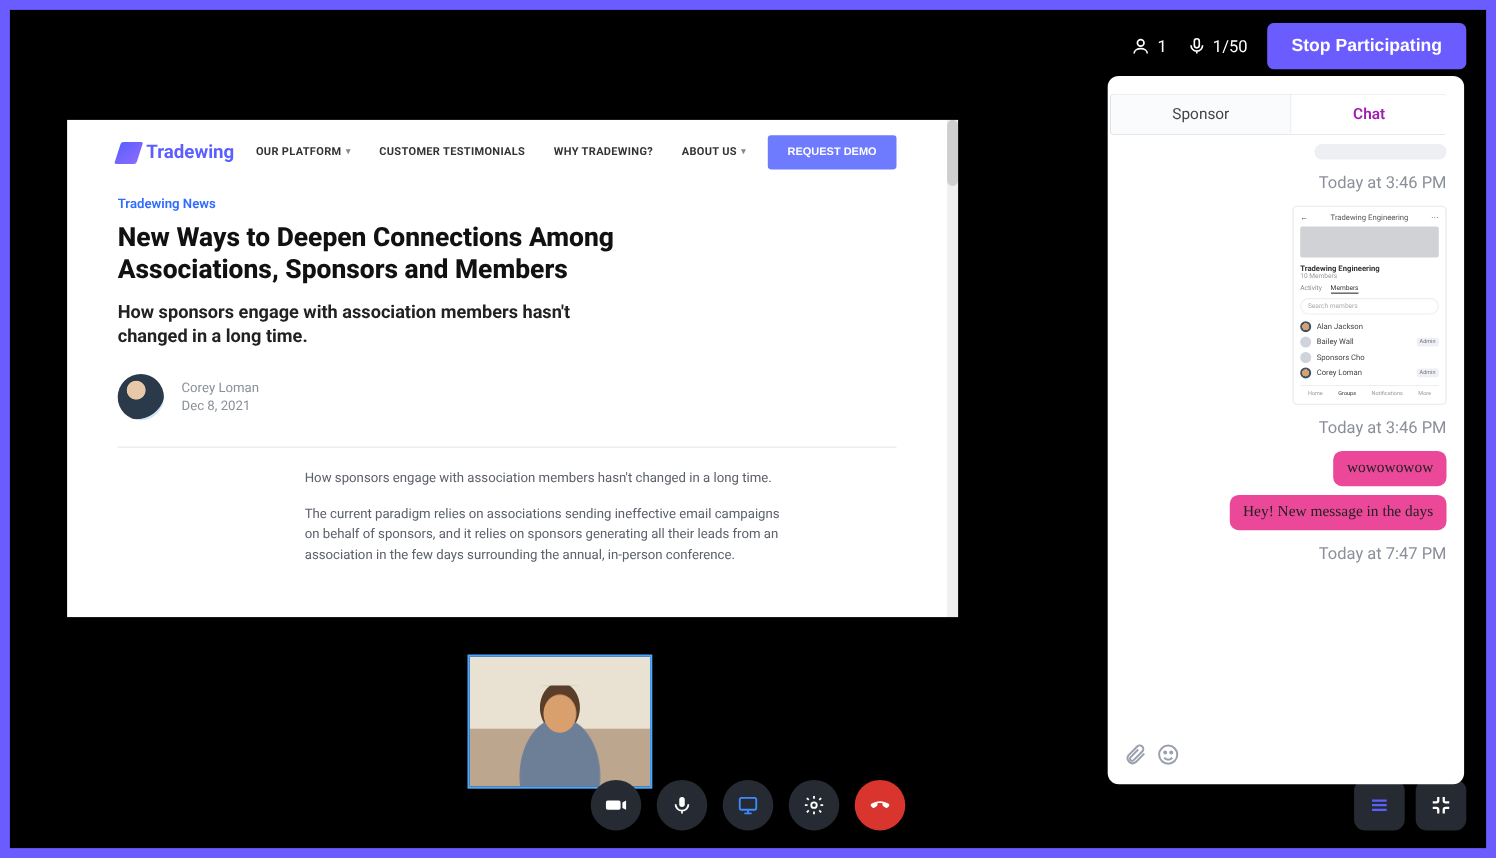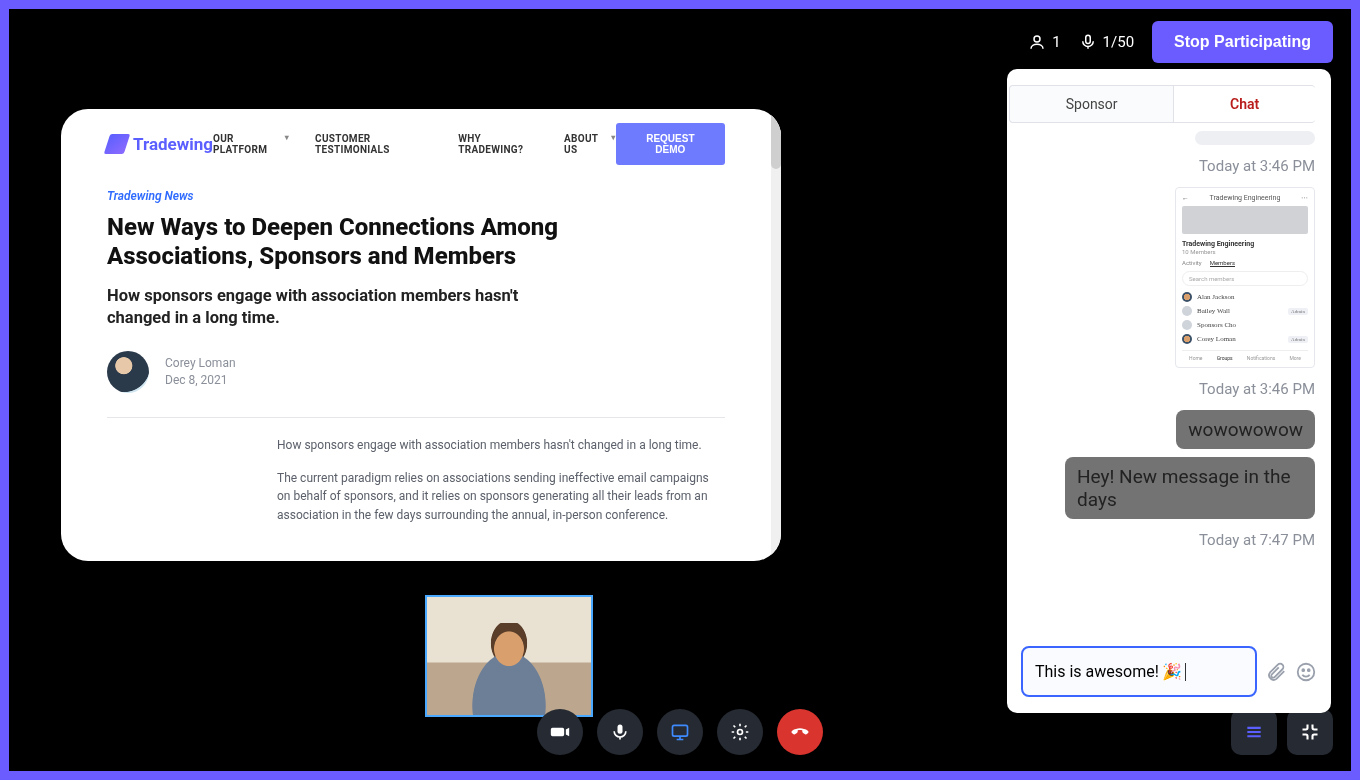--- a/index.html
+++ b/index.html
@@ -39,41 +39,40 @@
     font-size: 16px;
     font-weight: 600;
     cursor: pointer;
   }
 
   
   .shared-screen {
     position: absolute;
     top: 100px;
     left: 52px;
-    width: 720px;
+    width: 810px;
     height: 452px;
     background: #fff;
     overflow: hidden;
-    border-radius: 27px;
   }
   .ss-inner { position:absolute; inset:0 10px 0 0; overflow:hidden; }
   .ss-scrollbar { position:absolute; top:0; right:0; width:10px; height:100%; background:#f0f0f0;}
   .ss-thumb { position:absolute; top:0; right:0; width:10px; height:60px; background:#cfcfcf; border-radius:5px;}
   .ss-header {
     display:flex; align-items:center; justify-content:space-between;
     padding: 14px 46px 10px 46px;
   }
   .brand { display:flex; align-items:center; gap:6px; color:#5b5fff; font-weight:700; font-size:17px;}
   .brand-mark { width:20px; height:20px; background: linear-gradient(135deg,#5b5fff, #8c6bff); transform: skewX(-18deg); border-radius:2px;}
   .nav { display:flex; gap:26px; font-size:10px; font-weight:700; color:#333; letter-spacing:.3px;}
   .nav-item { display:flex; align-items:flex-start; gap:4px; cursor:pointer;}
   .chev { font-size:8px; color:#888;}
   .demo-btn { background:#6e7bff; color:#fff; font-size:10px; font-weight:700; padding:10px 18px; border:none; border-radius:3px;}
   .article { padding: 8px 46px 0 46px; }
-  .breadcrumb { color:#2f6bff; font-size:12px; font-weight:600; margin: 6px 0 10px; font-style: italic;}
+  .breadcrumb { color:#2f6bff; font-size:12px; font-weight:600; margin: 6px 0 10px;}
   .title { font-size:24px; font-weight:800; color:#111; line-height:1.2; max-width:540px;}
   .subtitle { font-size:16.5px; font-weight:700; color:#222; margin-top:14px; max-width:440px; line-height:1.35;}
   .author-row { display:flex; align-items:center; gap:16px; margin-top:22px;}
   .avatar { width:42px; height:42px; border-radius:50%; background: radial-gradient(circle at 40% 35%, #e7c9a9 22%, #2b3a4a 24% 70%, #cfe5ef 72%);}
   .author-meta div { font-size:12px; color:#8a8f99; line-height:1.4;}
   .rule { border:none; border-top:1px solid #e6e6ea; margin:24px 0 18px;}
   .bodycol { margin-left:170px; max-width:440px;}
   .bodycol p { font-size:12px; color:#5b606a; margin-bottom:14px; line-height:1.55;}
 
   
@@ -136,45 +135,45 @@
     background:#fafbfc;
     font-size:14px;
     color:#444;
     padding:10px 8px;
     text-align:center;
     cursor:pointer;
   }
   .tab:first-child { border-right:none; border-radius:4px 0 0 4px;}
   .tab:nth-child(2) { border-right:none; }
   .tab:last-child { border-radius:0 4px 4px 0;}
-  .tab.active { background:#fff; color:#b91c1c; font-weight:600;}
+  .tab.active { background:#fff; color:#a21caf; font-weight:600;}
   .chat-body { flex:1; overflow:hidden; padding: 8px 16px 0 16px; display:flex; flex-direction:column; gap:8px;}
   .timestamp { text-align:right; font-size:15px; color:#8a8f99; margin:4px 0;}
   .msg-img {
     align-self:flex-end;
     width:140px;
     border:1px solid #e5e7ec;
     border-radius:4px;
     background:#fff;
     padding:6px;
   }
   .msg-img .hdr { display:flex; justify-content:space-between; align-items:center; font-size:7px; color:#555; margin-bottom:4px;}
   .msg-img .banner { height:28px; background:#d0d2d6; border-radius:2px; margin-bottom:6px;}
   .msg-img .ttl { font-size:7px; font-weight:700; color:#333;}
   .msg-img .sub { font-size:6px; color:#999;}
   .msg-img .tabs2 { display:flex; gap:8px; font-size:6px; color:#888; margin:4px 0; }
   .msg-img .tabs2 .on { color:#333; border-bottom:1px solid #333;}
   .msg-img .sbox { border:1px solid #eee; border-radius:8px; font-size:6px; color:#aaa; padding:3px 6px; margin-bottom:6px;}
-  .msg-img .row { display:flex; align-items:center; gap:5px; margin:4px 0; font-size:7px; color:#444;font-family:Liberation Serif, serif;}
+  .msg-img .row { display:flex; align-items:center; gap:5px; margin:4px 0; font-size:7px; color:#444;}
   .msg-img .dot { width:10px; height:10px; border-radius:50%; background:#cfd3da;}
   .msg-img .dot.c { background: radial-gradient(circle,#d9a06d 45%,#3b5168 48%);}
   .msg-img .badge { font-size:5px; background:#eef0f5; color:#777; padding:1px 3px; border-radius:2px; margin-left:auto;}
   .msg-img .btm { display:flex; justify-content:space-around; border-top:1px solid #eee; margin-top:6px; padding-top:4px; font-size:5px; color:#999;}
   .msg-img .btm span.on { color:#333;}
-  .bubble { align-self:flex-end; background:#737373; border-radius:8px; padding:8px 12px; font-size:19px; color:#222; max-width: 250px;}
+  .bubble { align-self:flex-end; background:#ec4899; border-radius:8px; padding:8px 12px; font-size:14px; color:#222; max-width: 250px; font-family: Liberation Serif, serif;}
   .compose-row { display:flex; align-items:center; gap:8px; padding: 10px 14px 16px;}
   .compose {
     flex:1;
     border:2px solid #3a66ff;
     border-radius:8px;
     padding:14px 12px;
     font-size:16px;
     background:#fafbff;
     display:flex; align-items:center;
   }
@@ -351,24 +350,20 @@
           <span>More</span>
         </div>
       </div>
 
       <div class="timestamp">Today at 3:46 PM</div>
       <div class="bubble">wowowowow</div>
       <div class="bubble">Hey! New message in the days</div>
       <div class="timestamp">Today at 7:47 PM</div>
     </div>
     <div class="compose-row">
-      <div class="compose">
-        <span>This is awesome! 🎉</span>
-          <span class="caret"></span>
-      </div>
       <svg class="cicon" viewBox="0 0 24 24" fill="none" stroke="currentColor" stroke-width="2">
           <path d="M21 11l-8.5 8.5a5 5 0 0 1-7-7L14 4a3.5 3.5 0 0 1 5 5l-8.5 8.5a2 2 0 0 1-3-3L15 7"></path>
         </svg>
       <svg class="cicon" viewBox="0 0 24 24" fill="none" stroke="currentColor" stroke-width="2">
           <circle cx="12" cy="12" r="9"></circle>
           <circle cx="9" cy="10" r="1" fill="currentColor"></circle>
           <circle cx="15" cy="10" r="1" fill="currentColor"></circle>
           <path d="M8 15c1 1.5 2.5 2 4 2s3-.5 4-2"></path>
         </svg>
     </div>

